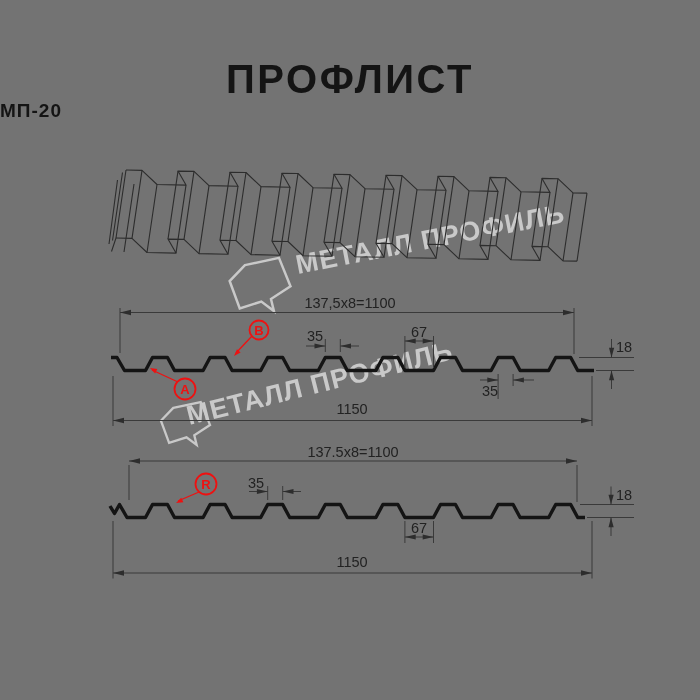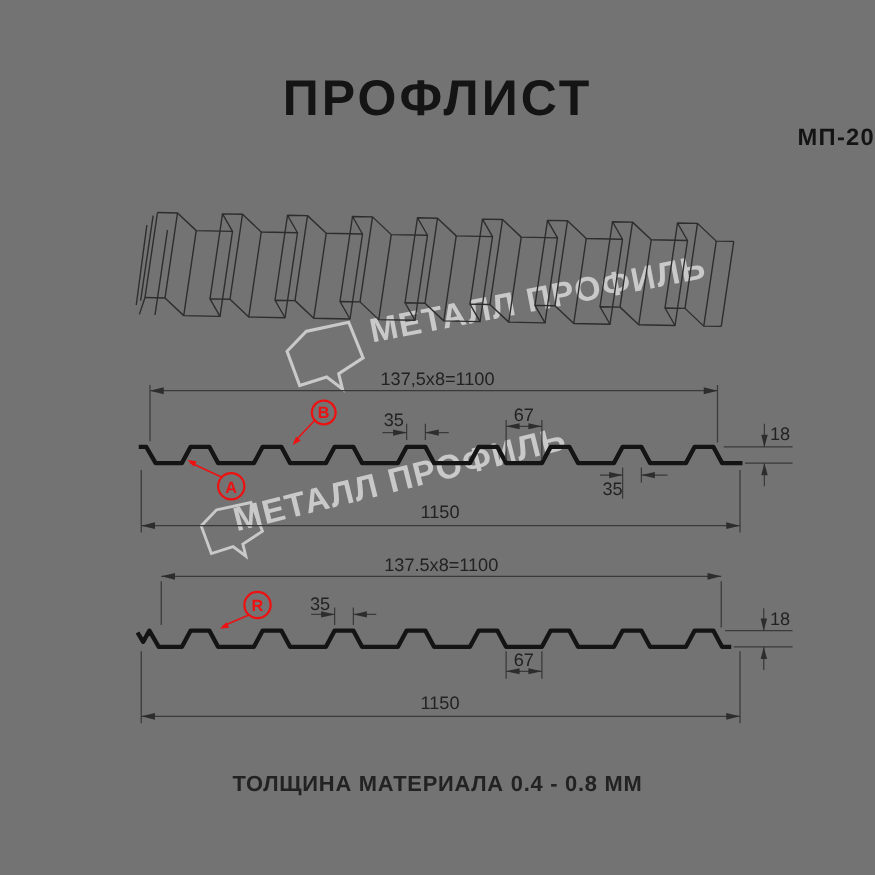--- a/index.html
+++ b/index.html
@@ -1,20 +1,20 @@
 <!DOCTYPE html>
 <html><head>
 <meta charset="utf-8">
 <style>
   html,body{margin:0;padding:0;background:#ffffff;}
   .canvas{position:relative;width:700px;height:700px;background:#737373;overflow:hidden;
           font-family:"Liberation Sans",sans-serif;}
   .title{position:absolute;top:57px;left:0;width:700px;text-align:center;
          font-size:40px;font-weight:800;letter-spacing:2.5px;color:#141414;}
-  .subtitle{position:absolute;top:100px;left:0;width:700px;text-align:right;
+  .subtitle{position:absolute;top:100px;left:0;width:700px;text-align:left;
          font-size:19px;font-weight:700;letter-spacing:1px;color:#141414;}
   .footer{position:absolute;top:617px;left:0;width:700px;text-align:center;
          font-size:17.5px;font-weight:600;letter-spacing:0.6px;color:#222222;}
   svg{position:absolute;left:0;top:0;}
   .dim{font-family:"Liberation Sans",sans-serif;font-size:14.5px;fill:#222222;}
   .redletter{font-family:"Liberation Sans",sans-serif;font-size:13px;font-weight:600;fill:#ee1111;}
   .wmtext{font-family:"Liberation Sans",sans-serif;font-size:27px;font-weight:700;
           fill:#c9c9c9;letter-spacing:1px;}
 </style>
 </head>
@@ -108,14 +108,13 @@
 
       <g>
         <path d="M199,492 L178,501" stroke="#ee1111" stroke-width="1.3" fill="none"></path>
         <path d="M176,503 L181.2,497.7 L183.4,502.2 Z" fill="#ee1111"></path>
         <circle cx="206" cy="484" r="10.5" fill="none" stroke="#ee1111" stroke-width="1.8"></circle>
         <text class="redletter" x="206" y="489" text-anchor="middle">R</text>
       </g>
     </g>
   </svg>
 
-  <div class="footer">ТОЛЩИНА МАТЕРИАЛА 0.4 - 0.8 ММ</div>
 </div>
 
 </body></html>

